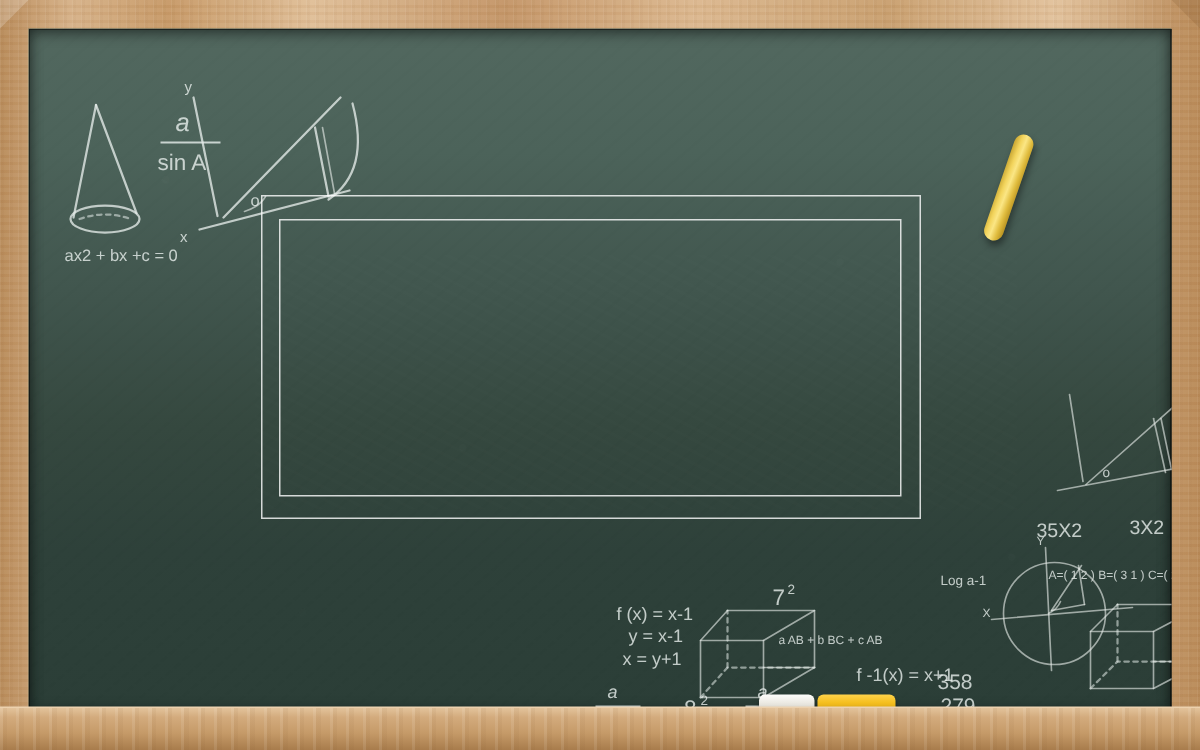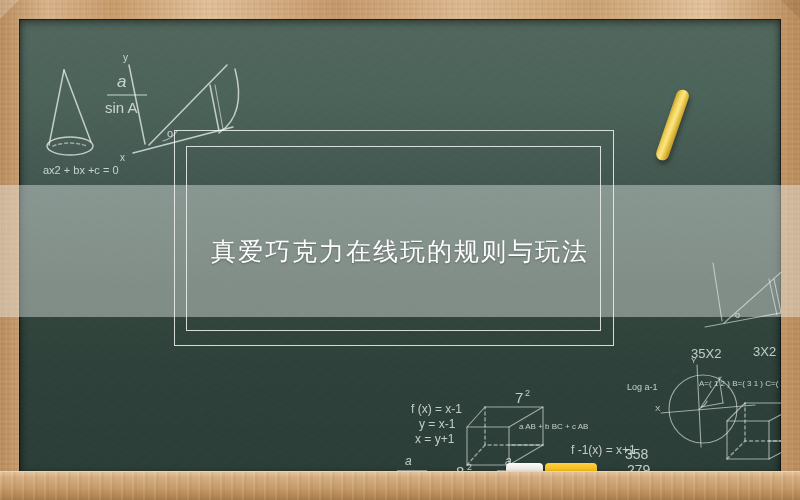--- a/index.html
+++ b/index.html
@@ -283,23 +283,20 @@
 
   </div>
 
   <div class="rects">
     <div class="rect-outer"></div>
     <div class="rect-inner"></div>
   </div>
 
   <div class="chalk-stick stick-gold-board"></div>
 
-  <div class="band">
-    <div class="band-title">真爱巧克力在线玩的规则与玩法</div>
-  </div>
 
   <div class="chalk-stick stick-white"></div>
   <div class="chalk-stick stick-yellow"></div>
 
   <div class="ledge-lip"></div>
   <div class="ledge"></div>
 
 </div>
 
 </body></html>

